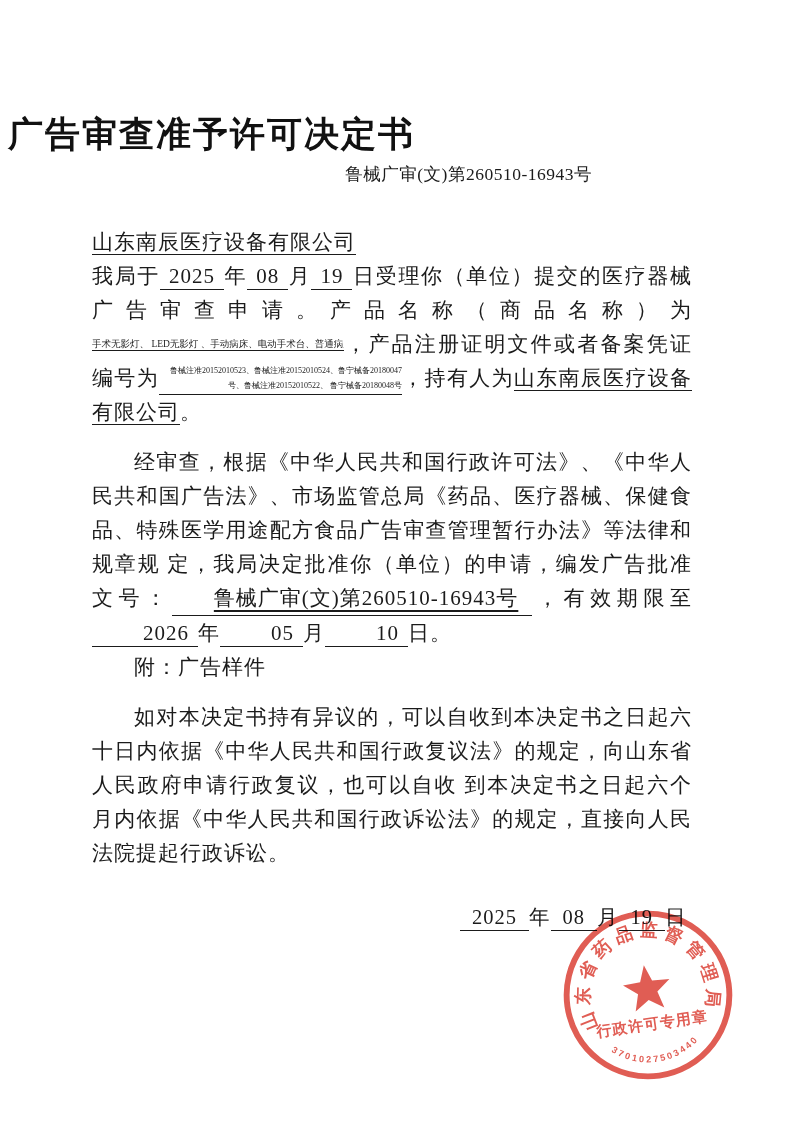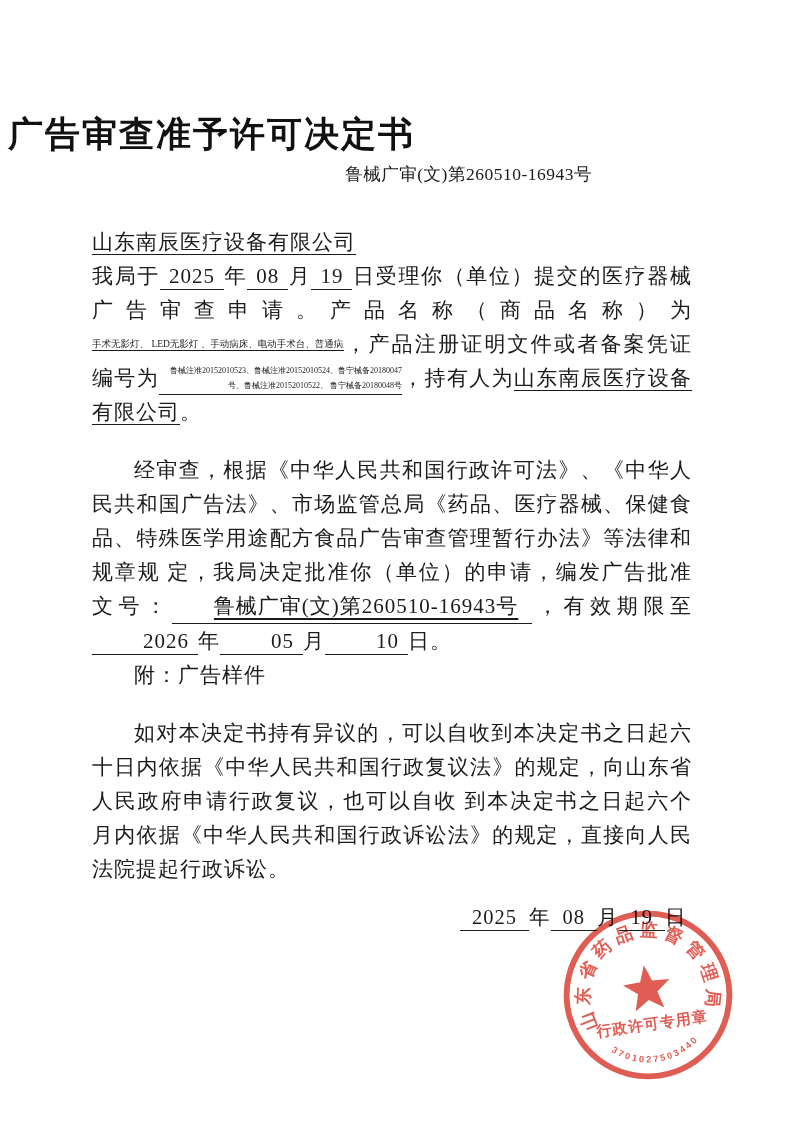--- a/index.html
+++ b/index.html
@@ -34,21 +34,21 @@
     top: 225px; left: 92px; width: 600px;
     font-size: 21px;
     line-height: 34px;
     text-align: justify;
     letter-spacing: 1px;
   }
   .recipient-line { margin: 0 0 0 0; }
   .u { border-bottom: 1.6px solid #1b1b1b; }
   p.para { margin: 0; }
   p.para.indent { text-indent: 2em; }
-  p.para.gap { margin-top: 24px; }
+  p.para.gap { margin-top: 16px; }
   .fill {
     display: inline-block;
     border-bottom: 1.6px solid #1b1b1b;
     padding: 0 9px;
     line-height: 26px;
     text-align: left;
     font-family: "Liberation Serif", serif;
   }
   .blank-products {
     display: inline-block;

